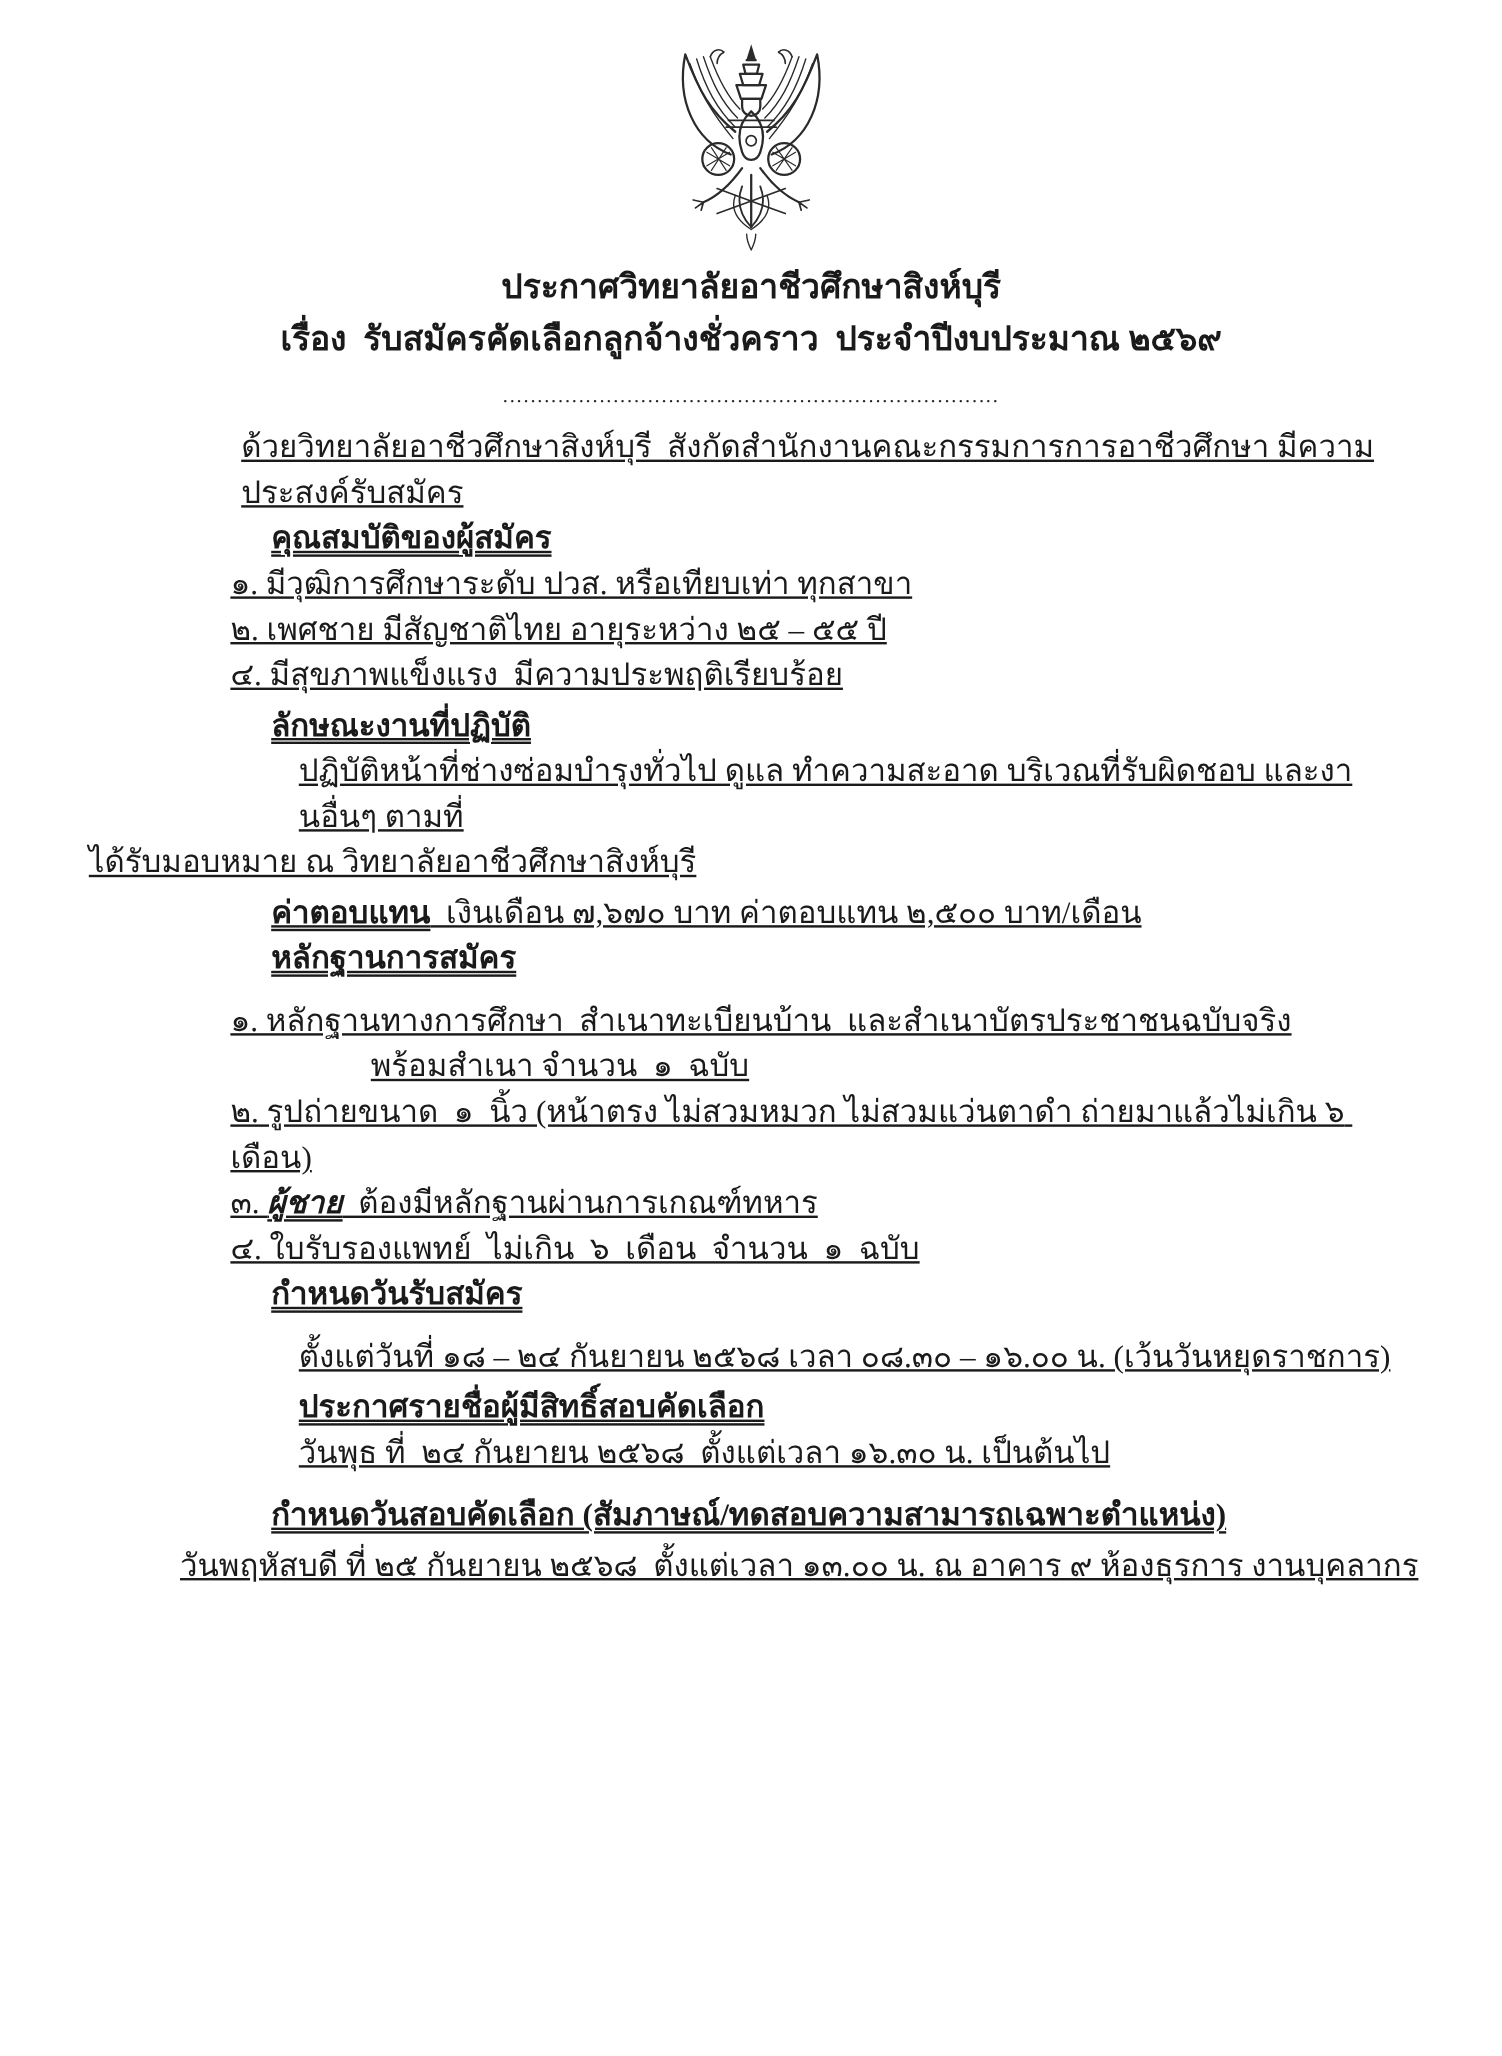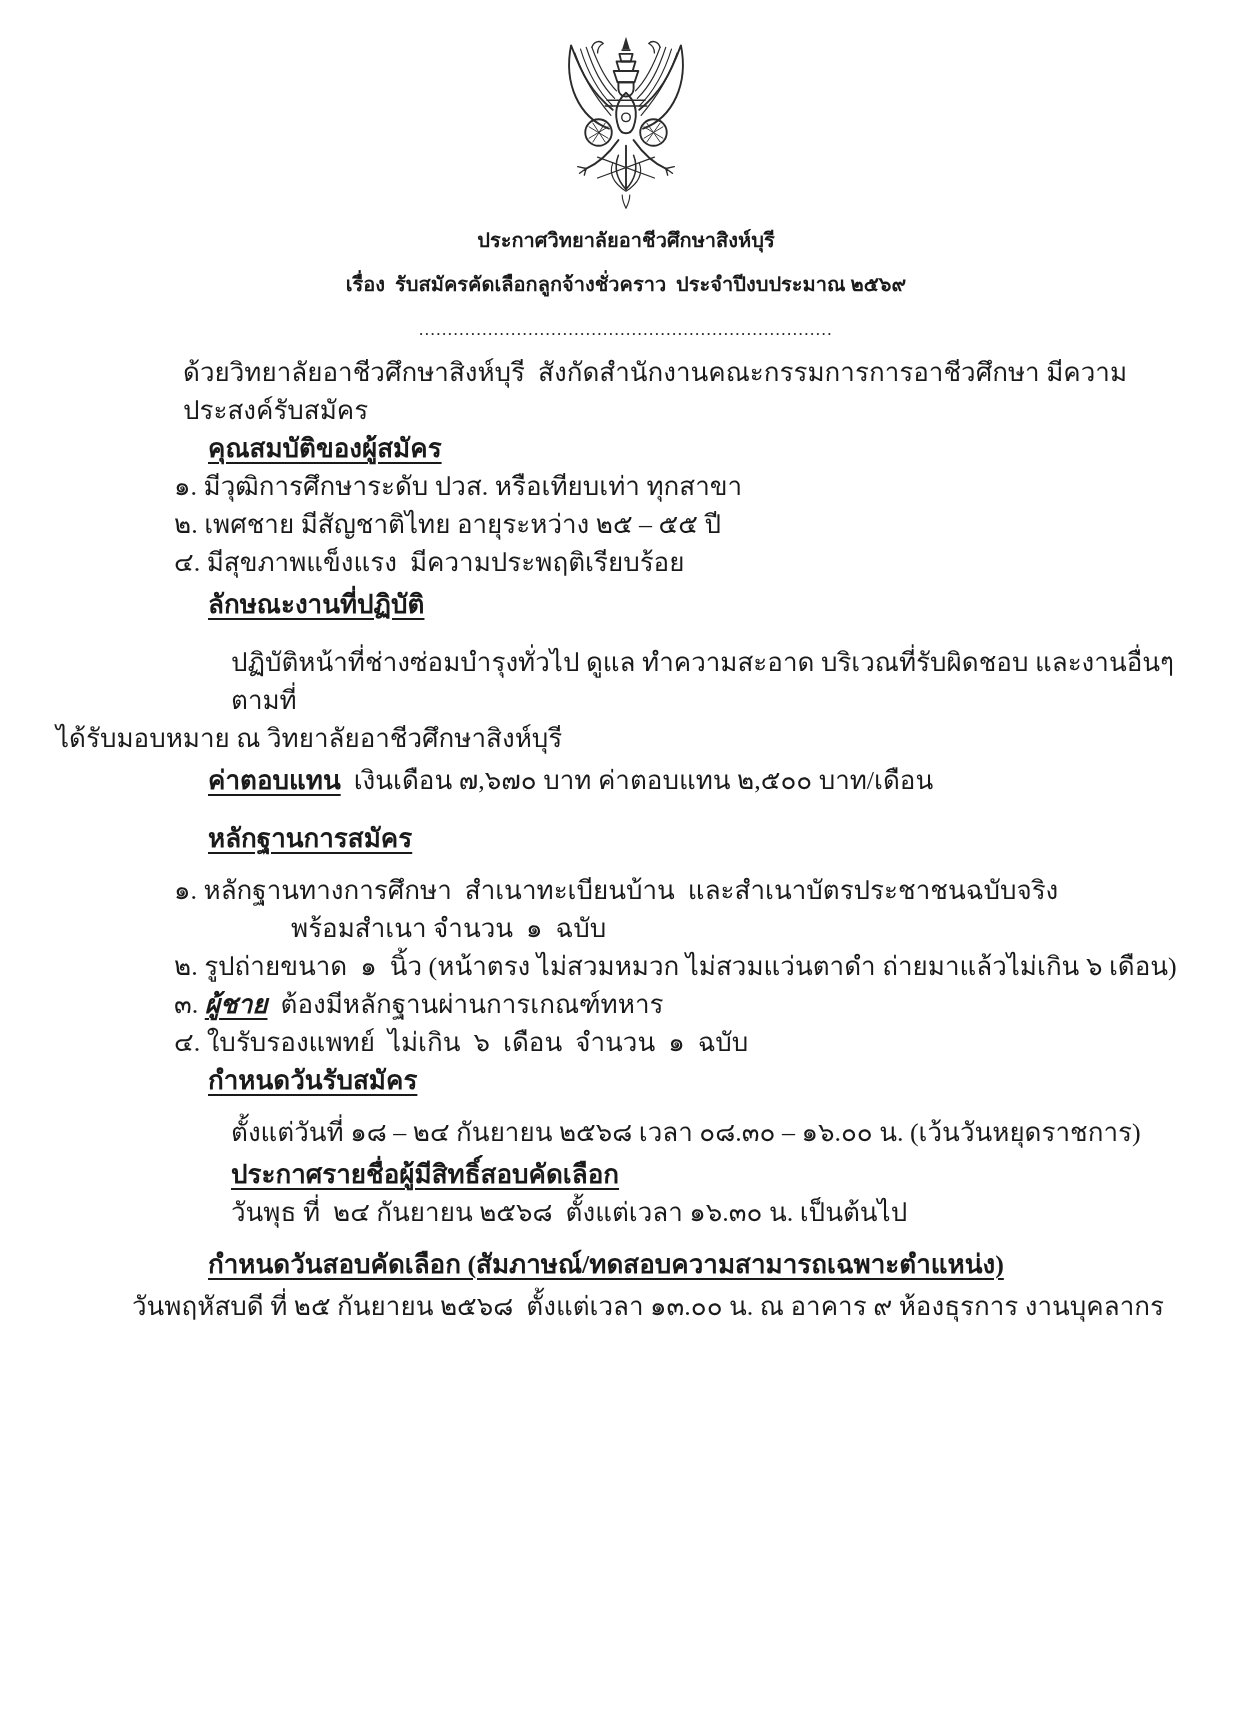--- a/index.html
+++ b/index.html
@@ -18,36 +18,37 @@
     overflow: hidden;
   }
   .emblem-wrap {
     text-align: center;
     padding-top: 34px;
     height: 182px;
   }
   .title-block {
     text-align: center;
     font-weight: bold;
-    font-size: 20px;
+    font-size: 28px;
     line-height: 40px;
     margin-top: 4px;
     white-space: pre-wrap;
   }
   .divider {
     text-align: center;
     font-size: 17px;
     letter-spacing: 1.5px;
     line-height: 20px;
     margin-top: 16px;
     color: #222;
   }
   .content {
-    padding: 0 60px 0 56px;
+    padding: 0 60px 0 74px;
     font-size: 26px;
+    text-decoration: underline;
   }
   .l {
     line-height: 38px;
     white-space: pre-wrap;
   }
   .hd {
     font-weight: bold;
     text-decoration: underline;
     text-decoration-thickness: 2px;
     text-underline-offset: 5px;
@@ -62,21 +63,21 @@
   
   .ind-intro { margin-left: 127px; }
   .ind-head  { margin-left: 152px; }
   .ind-item  { margin-left: 118px; }
   .ind-cont  { margin-left: 235px; }
   .ind-para  { margin-left: 175px; }
   .ind-para2 { margin-left: 76px; }
   
   .mt-sm { margin-top: 4px; }
   .mt-md { margin-top: 14px; }
-  .mt-lg { margin-top: 20px; }
+  .mt-lg { }
   .mt-intro { margin-top: 14px; }
   svg.emblem { display: inline-block; }
 </style>
 </head>
 <body>
 
 <div class="page">
 
   <div class="emblem-wrap">
     <svg class="emblem" viewBox="0 0 160 190" width="152" height="180" aria-hidden="true">

